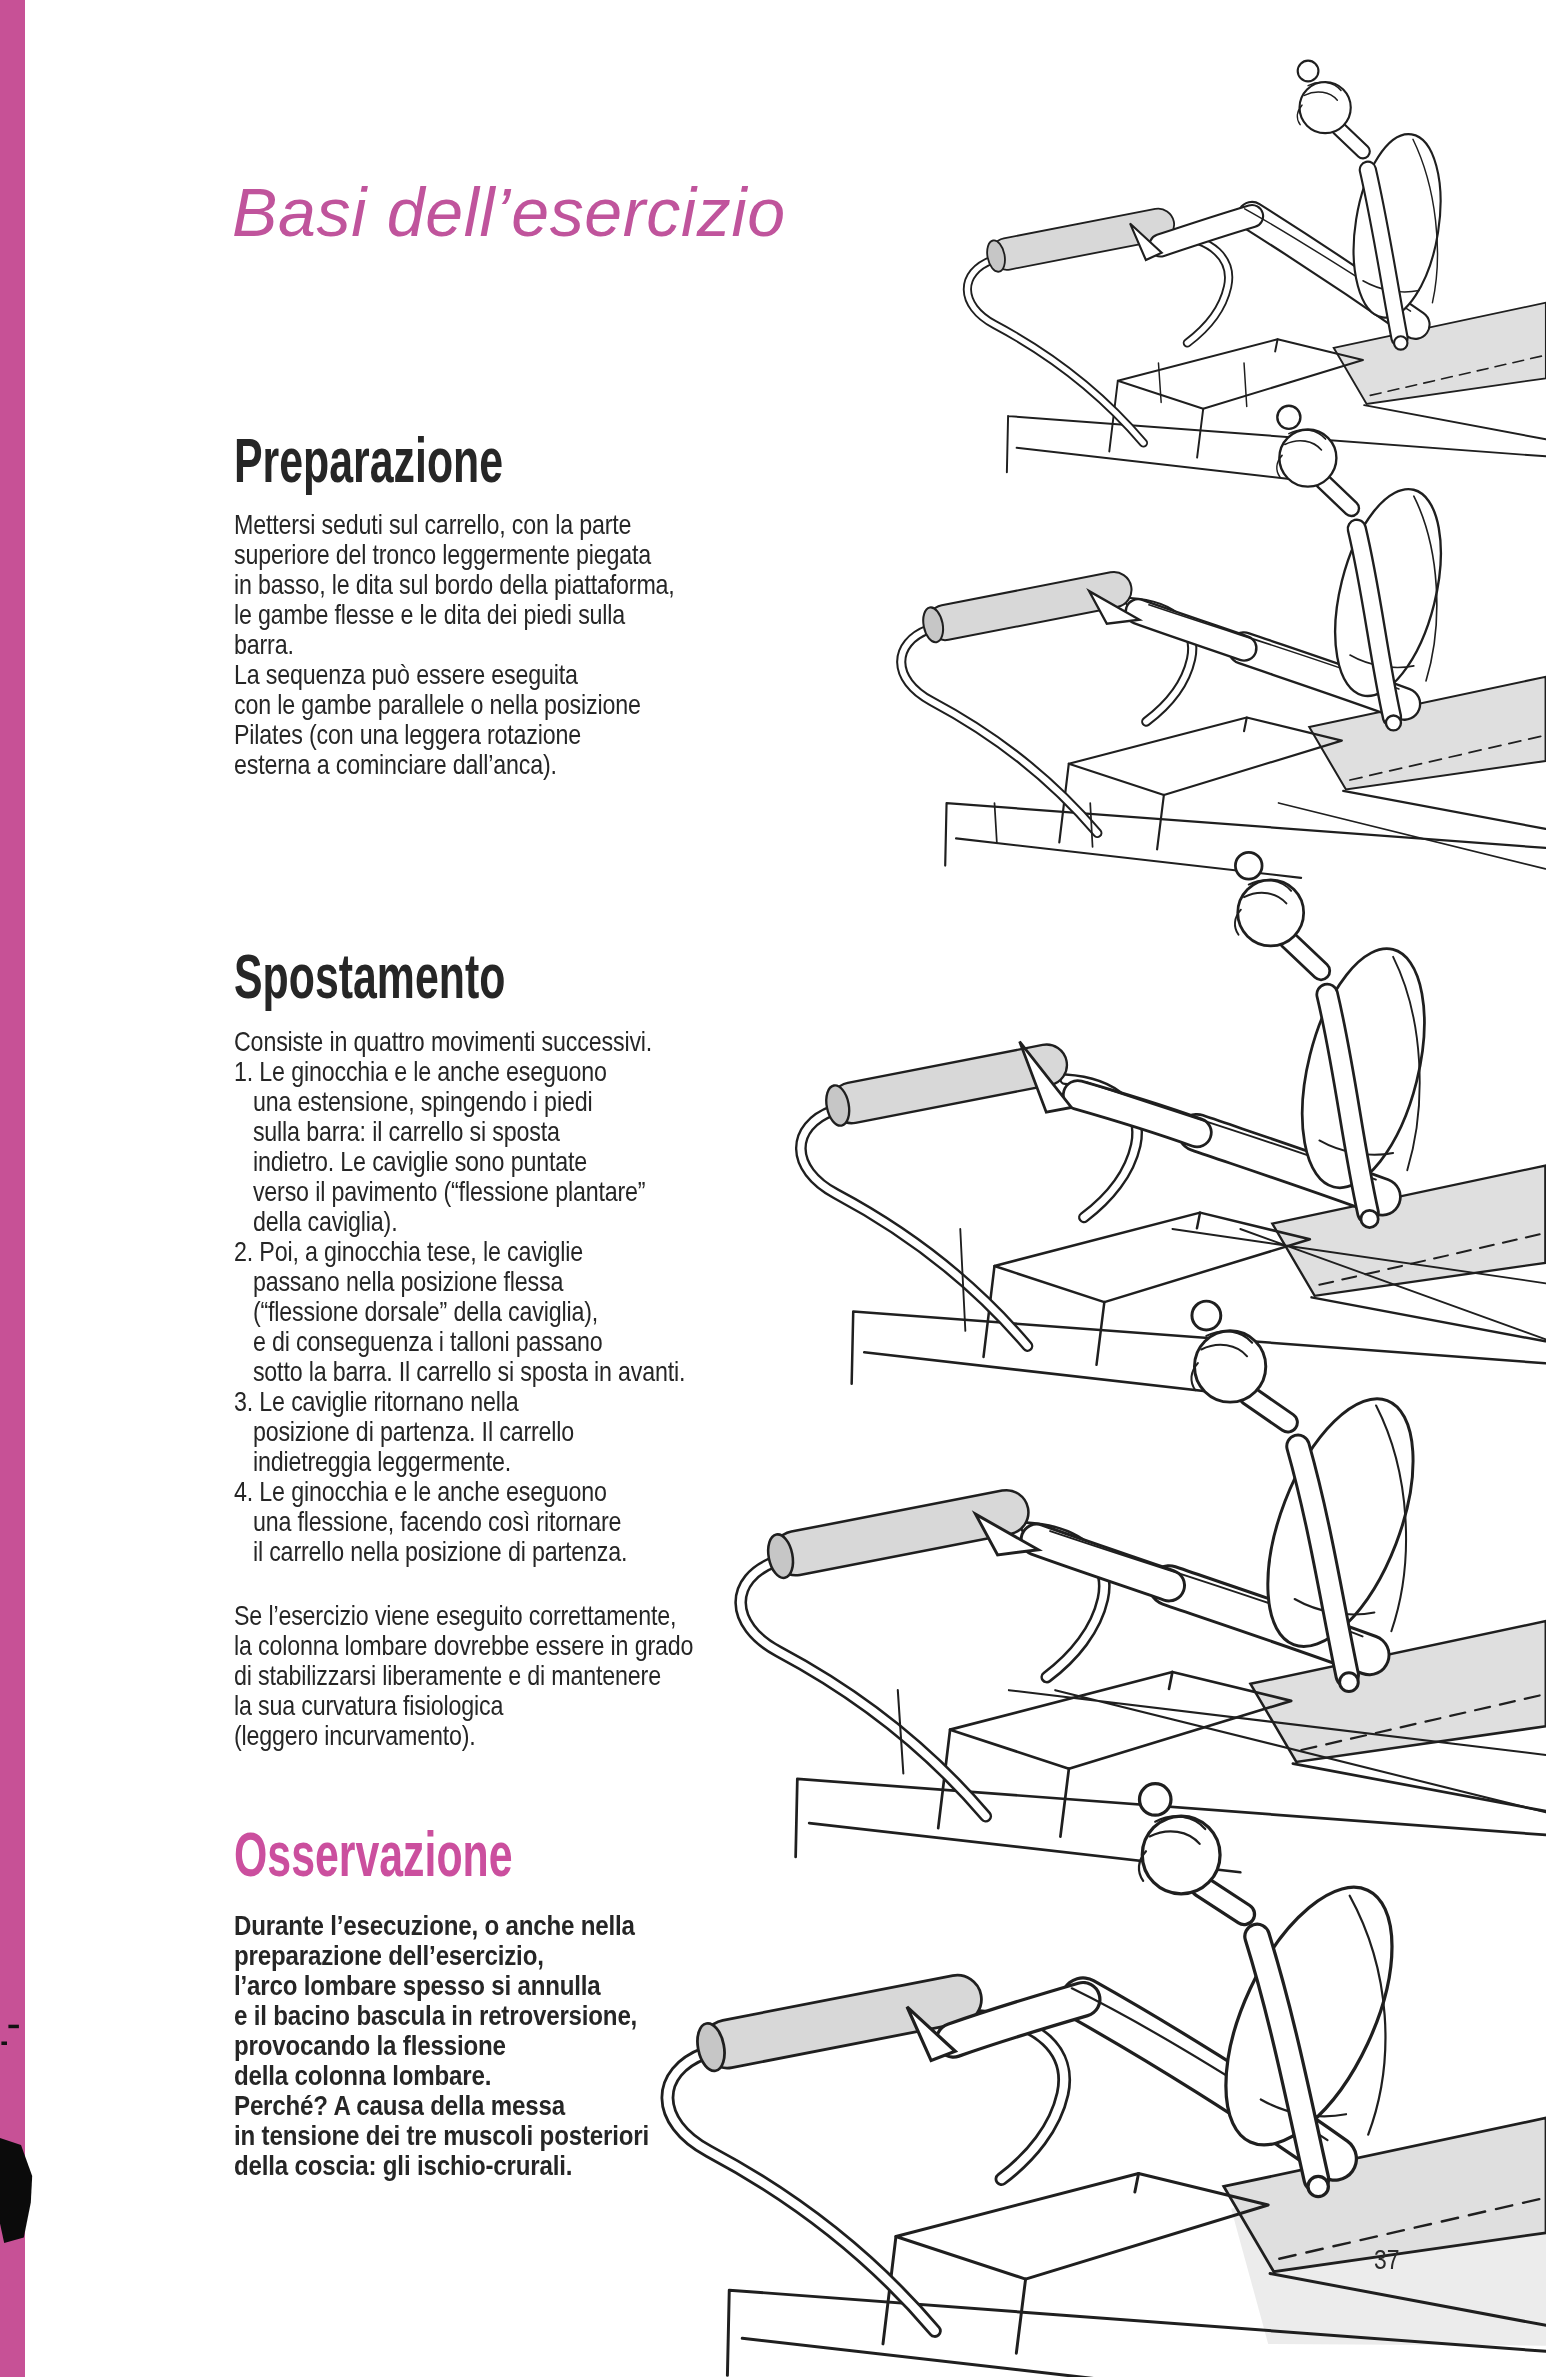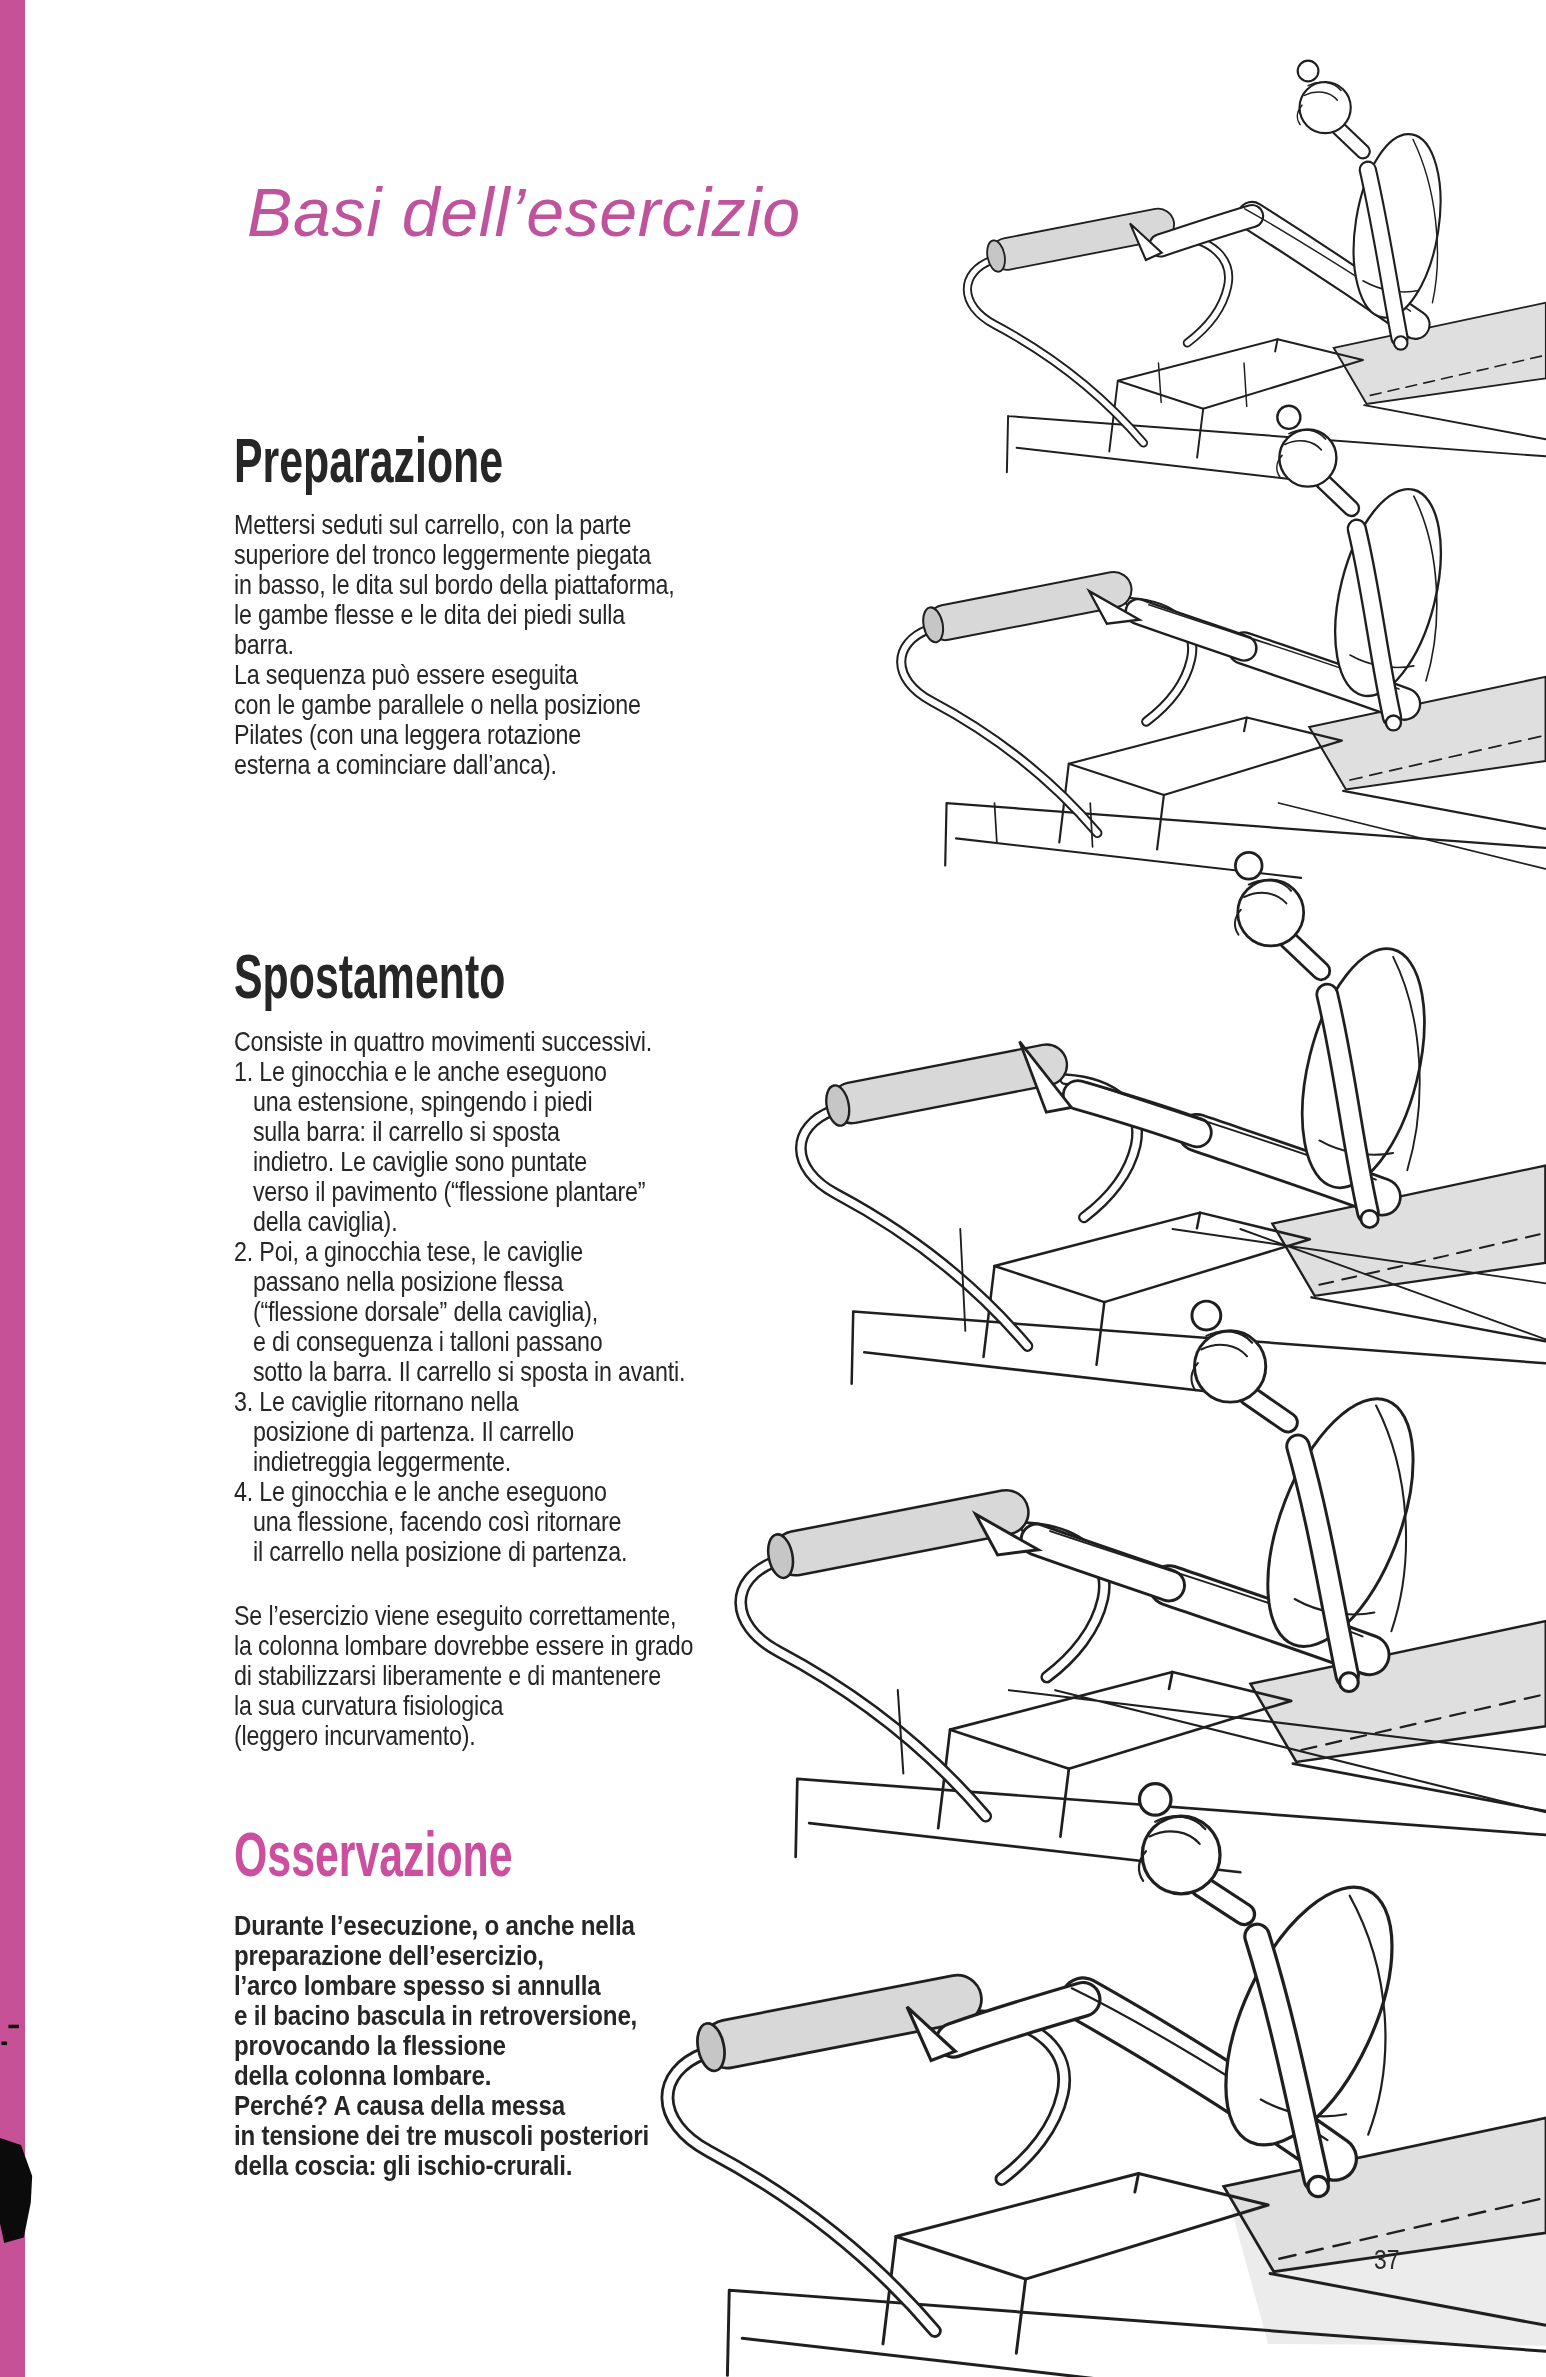--- a/index.html
+++ b/index.html
@@ -50,21 +50,21 @@
 <div class="page">
 
   <div class="abs pink-bar"></div>
 
   <svg class="abs" style="left:0;top:2013px;" width="49" height="239" viewBox="0 0 70 340">
     <rect x="12" y="16" width="15" height="5" fill="#111"></rect>
     <rect x="2" y="40" width="8" height="5" fill="#111"></rect>
     <polygon points="0,178 30,188 46,232 44,270 34,320 6,328 0,300" fill="#0b0b0b"></polygon>
   </svg>
 
-  <div class="abs title" style="left:247px;top:178px;">Basi dell’esercizio</div>
+  <div class="abs title" style="left:232px;top:178px;">Basi dell’esercizio</div>
 
   <div class="abs h2" style="left:234px;top:429px;">Preparazione</div>
   <div class="abs body" style="left:234px;top:510px;">Mettersi seduti sul carrello, con la parte
 superiore del tronco leggermente piegata
 in basso, le dita sul bordo della piattaforma,
 le gambe flesse e le dita dei piedi sulla
 barra.
 La sequenza può essere eseguita
 con le gambe parallele o nella posizione
 Pilates (con una leggera rotazione

